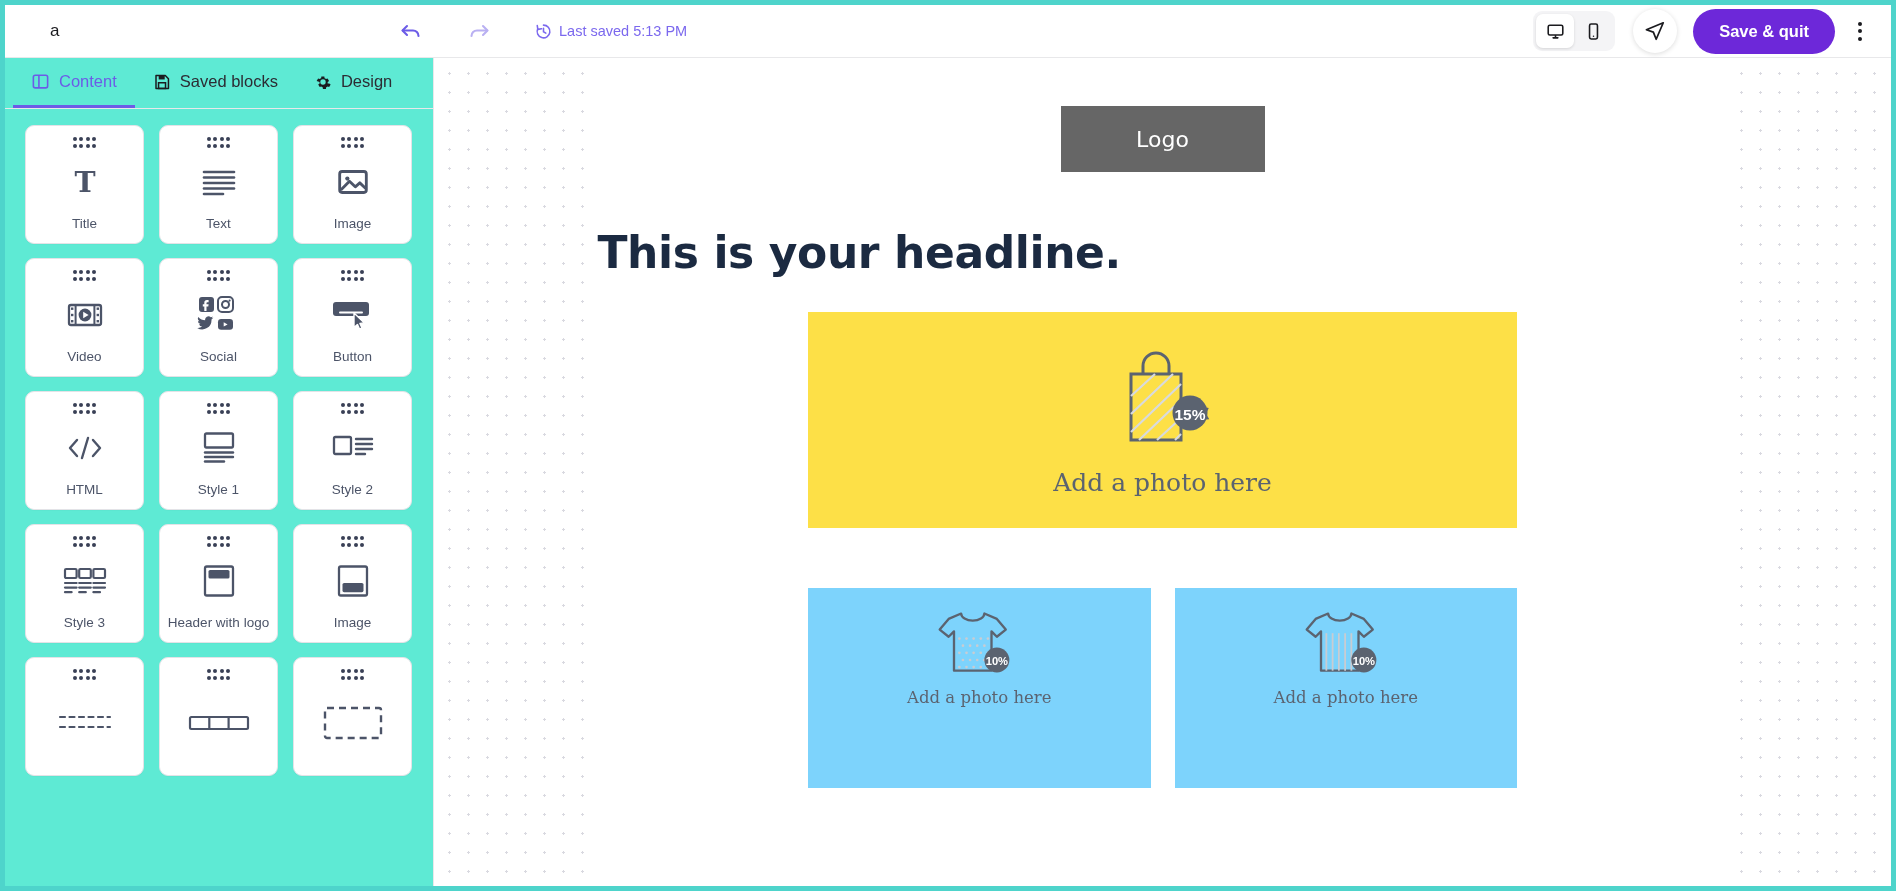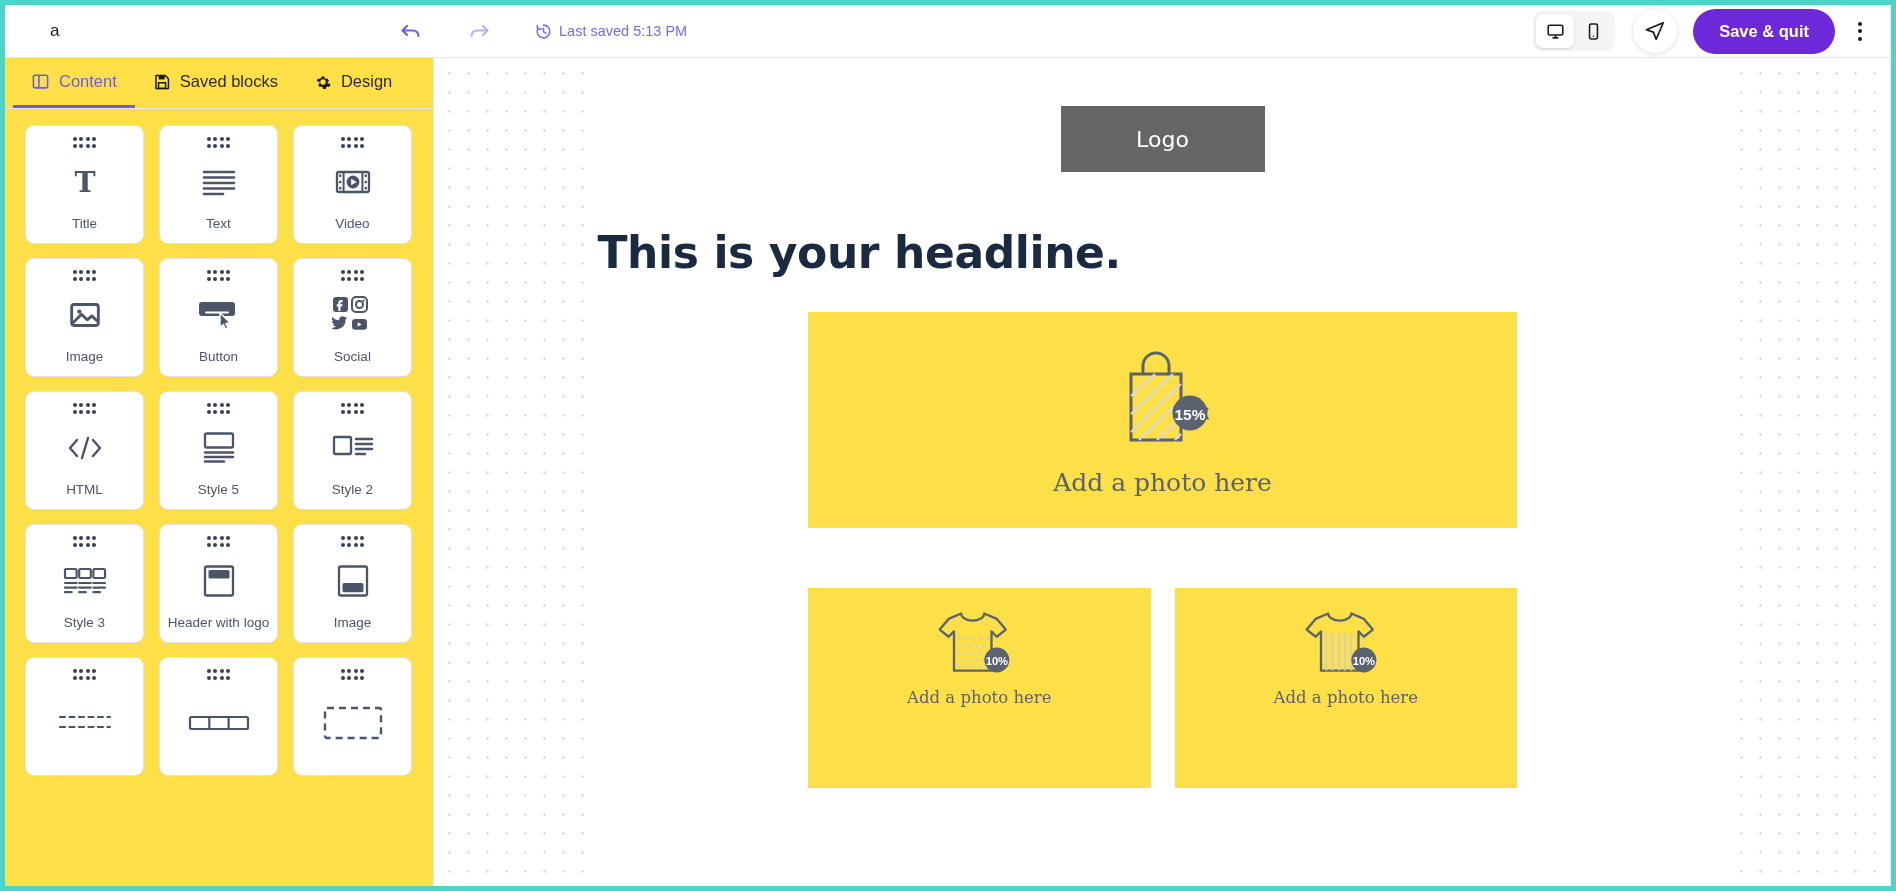--- a/index.html
+++ b/index.html
@@ -113,21 +113,21 @@
   }
   .kebab i { width: 4px; height: 4px; border-radius: 50%; background: #1b1b1f; display:block; }
 
   
   .body { display: flex; flex: 1; min-height: 0; }
 
   
   .sidebar {
     width: 429px;
     min-width: 429px;
-    background: #fde047;
+    background: #5eead4;
     border-right: 1px solid #e8e8ea;
     display: flex; flex-direction: column;
     overflow: hidden;
   }
   .tabs {
     display: flex;
     height: 51px;
     min-height: 51px;
     border-bottom: 1px solid #e8e8ea;
     padding-left: 8px;
@@ -241,21 +241,21 @@
   }
   .two-col {
     display: flex;
     gap: 24px;
     margin: 60px auto 0 auto;
     width: 709px;
   }
   .photo-small {
     flex: 1;
     height: 200px;
-    background: #fde047;
+    background: #7dd3fc;
     display: flex; flex-direction: column;
     align-items: center; justify-content: flex-start;
     padding-top: 18px;
     gap: 8px;
   }
   .photo-caption-sm {
     font-size: 16.5px;
     color: #5b6370;
     font-family: "DejaVu Serif", serif;
   }
@@ -404,20 +404,41 @@
                 <i></i>
                 <i></i>
                 <i></i>
                 <i></i>
                 <i></i>
                 <i></i>
                 <i></i>
                 <i></i>
               </div>
             <div class="block-icon">
+              <svg width="34" height="34" viewBox="0 0 24 24">
+                <rect x="2.6" y="4.6" width="18.8" height="14.8" rx="1.7" fill="none" stroke="#4c5468" stroke-width="2"></rect>
+                <circle cx="8" cy="9.6" r="1.5" fill="#4c5468"></circle>
+                <path d="M3.4 17.6 L9.5 11.4 L13.6 15.4 L16.8 12.6 L21 16.6" fill="none" stroke="#4c5468" stroke-width="2" stroke-linejoin="round"></path>
+              </svg>
+            </div>
+            <div class="block-label">Image</div>
+          </div>
+
+          <div class="block">
+            <div class="dots">
+                <i></i>
+                <i></i>
+                <i></i>
+                <i></i>
+                <i></i>
+                <i></i>
+                <i></i>
+                <i></i>
+              </div>
+            <div class="block-icon">
               <svg width="36" height="30" viewBox="0 0 36 30">
                 <rect x="2" y="5" width="32" height="20" rx="2" fill="none" stroke="#4c5468" stroke-width="2.3"></rect>
                 <path d="M8.6 5 V25 M27.4 5 V25" stroke="#4c5468" stroke-width="2"></path>
                 <g fill="#4c5468">
                   <rect x="4" y="7.5" width="2.4" height="2.4"></rect>
                     <rect x="4" y="13.8" width="2.4" height="2.4"></rect>
                     <rect x="4" y="20" width="2.4" height="2.4"></rect>
                   <rect x="29.6" y="7.5" width="2.4" height="2.4"></rect>
                     <rect x="29.6" y="13.8" width="2.4" height="2.4"></rect>
                     <rect x="29.6" y="20" width="2.4" height="2.4"></rect>
@@ -434,27 +455,36 @@
                 <i></i>
                 <i></i>
                 <i></i>
                 <i></i>
                 <i></i>
                 <i></i>
                 <i></i>
                 <i></i>
               </div>
             <div class="block-icon">
-              <svg width="34" height="34" viewBox="0 0 24 24">
-                <rect x="2.6" y="4.6" width="18.8" height="14.8" rx="1.7" fill="none" stroke="#4c5468" stroke-width="2"></rect>
-                <circle cx="8" cy="9.6" r="1.5" fill="#4c5468"></circle>
-                <path d="M3.4 17.6 L9.5 11.4 L13.6 15.4 L16.8 12.6 L21 16.6" fill="none" stroke="#4c5468" stroke-width="2" stroke-linejoin="round"></path>
-              </svg>
-            </div>
-            <div class="block-label">Image</div>
+              <svg width="44" height="40" viewBox="0 0 44 40">
+
+                <rect x="2" y="2" width="15" height="15" rx="3" fill="#4c5468"></rect>
+                <path d="M11.6 7.2 h-1.3 c-.5 0-.8.3-.8.8 v1.2 h2.1 l-.3 2.2 h-1.8 V16 H7.3 v-4.6 H5.8 V9.2 h1.5 V7.7 c0-1.6 1-2.6 2.6-2.6 h1.7 z" fill="#ffffff"></path>
+
+                <rect x="21" y="2" width="15" height="15" rx="4" fill="none" stroke="#4c5468" stroke-width="2"></rect>
+                <circle cx="28.5" cy="9.5" r="3.5" fill="none" stroke="#4c5468" stroke-width="2"></circle>
+                <circle cx="32.6" cy="5.6" r="1.1" fill="#4c5468"></circle>
+
+                <path d="M16.4 22.8 a6.6 6.6 0 0 1-1.9.5 3.3 3.3 0 0 0 1.4-1.8 6.6 6.6 0 0 1-2.1.8 3.3 3.3 0 0 0-5.6 3 9.3 9.3 0 0 1-6.8-3.4 3.3 3.3 0 0 0 1 4.4 3.3 3.3 0 0 1-1.5-.4 3.3 3.3 0 0 0 2.6 3.2 3.3 3.3 0 0 1-1.5.1 3.3 3.3 0 0 0 3.1 2.3 6.6 6.6 0 0 1-4.9 1.4 9.3 9.3 0 0 0 14.3-8.3 6.7 6.7 0 0 0 1.9-2z" fill="#4c5468"></path>
+
+                <rect x="21" y="24" width="15" height="10.8" rx="3.2" fill="#4c5468"></rect>
+                <path d="M26.7 27.2 L30.6 29.4 L26.7 31.6 Z" fill="#ffffff"></path>
+              </svg>
+            </div>
+            <div class="block-label">Social</div>
           </div>
 
           <div class="block">
             <div class="dots">
                 <i></i>
                 <i></i>
                 <i></i>
                 <i></i>
                 <i></i>
                 <i></i>
@@ -462,50 +492,20 @@
                 <i></i>
               </div>
             <div class="block-icon">
               <svg width="44" height="32" viewBox="0 0 44 32">
                 <rect x="2" y="3" width="36" height="14" rx="3" fill="#4c5468"></rect>
                 <path d="M9 13.6 H31" stroke="#ffffff" stroke-width="2" stroke-linecap="round"></path>
                 <path d="M23 14 L23 28.6 L26.4 25.4 L28.6 30.2 L31 29 L28.9 24.4 L33.4 24 Z" fill="#4c5468" stroke="#ffffff" stroke-width="1.4" stroke-linejoin="round"></path>
               </svg>
             </div>
             <div class="block-label">Button</div>
-          </div>
-
-          <div class="block">
-            <div class="dots">
-                <i></i>
-                <i></i>
-                <i></i>
-                <i></i>
-                <i></i>
-                <i></i>
-                <i></i>
-                <i></i>
-              </div>
-            <div class="block-icon">
-              <svg width="44" height="40" viewBox="0 0 44 40">
-
-                <rect x="2" y="2" width="15" height="15" rx="3" fill="#4c5468"></rect>
-                <path d="M11.6 7.2 h-1.3 c-.5 0-.8.3-.8.8 v1.2 h2.1 l-.3 2.2 h-1.8 V16 H7.3 v-4.6 H5.8 V9.2 h1.5 V7.7 c0-1.6 1-2.6 2.6-2.6 h1.7 z" fill="#ffffff"></path>
-
-                <rect x="21" y="2" width="15" height="15" rx="4" fill="none" stroke="#4c5468" stroke-width="2"></rect>
-                <circle cx="28.5" cy="9.5" r="3.5" fill="none" stroke="#4c5468" stroke-width="2"></circle>
-                <circle cx="32.6" cy="5.6" r="1.1" fill="#4c5468"></circle>
-
-                <path d="M16.4 22.8 a6.6 6.6 0 0 1-1.9.5 3.3 3.3 0 0 0 1.4-1.8 6.6 6.6 0 0 1-2.1.8 3.3 3.3 0 0 0-5.6 3 9.3 9.3 0 0 1-6.8-3.4 3.3 3.3 0 0 0 1 4.4 3.3 3.3 0 0 1-1.5-.4 3.3 3.3 0 0 0 2.6 3.2 3.3 3.3 0 0 1-1.5.1 3.3 3.3 0 0 0 3.1 2.3 6.6 6.6 0 0 1-4.9 1.4 9.3 9.3 0 0 0 14.3-8.3 6.7 6.7 0 0 0 1.9-2z" fill="#4c5468"></path>
-
-                <rect x="21" y="24" width="15" height="10.8" rx="3.2" fill="#4c5468"></rect>
-                <path d="M26.7 27.2 L30.6 29.4 L26.7 31.6 Z" fill="#ffffff"></path>
-              </svg>
-            </div>
-            <div class="block-label">Social</div>
           </div>
 
           <div class="block">
             <div class="dots">
                 <i></i>
                 <i></i>
                 <i></i>
                 <i></i>
                 <i></i>
                 <i></i>
@@ -538,21 +538,21 @@
             <div class="block-icon">
               <svg width="38" height="34" viewBox="0 0 38 34">
                 <rect x="5" y="2.5" width="28" height="14" rx="1.4" fill="none" stroke="#4c5468" stroke-width="2.3"></rect>
                 <g stroke="#4c5468" stroke-width="2.4" stroke-linecap="round">
                   <path d="M5 21.5 H33"></path>
                     <path d="M5 26 H33"></path>
                     <path d="M5 30.5 H24"></path>
                 </g>
               </svg>
             </div>
-            <div class="block-label">Style 5</div>
+            <div class="block-label">Style 1</div>
           </div>
 
           <div class="block">
             <div class="dots">
                 <i></i>
                 <i></i>
                 <i></i>
                 <i></i>
                 <i></i>
                 <i></i>

